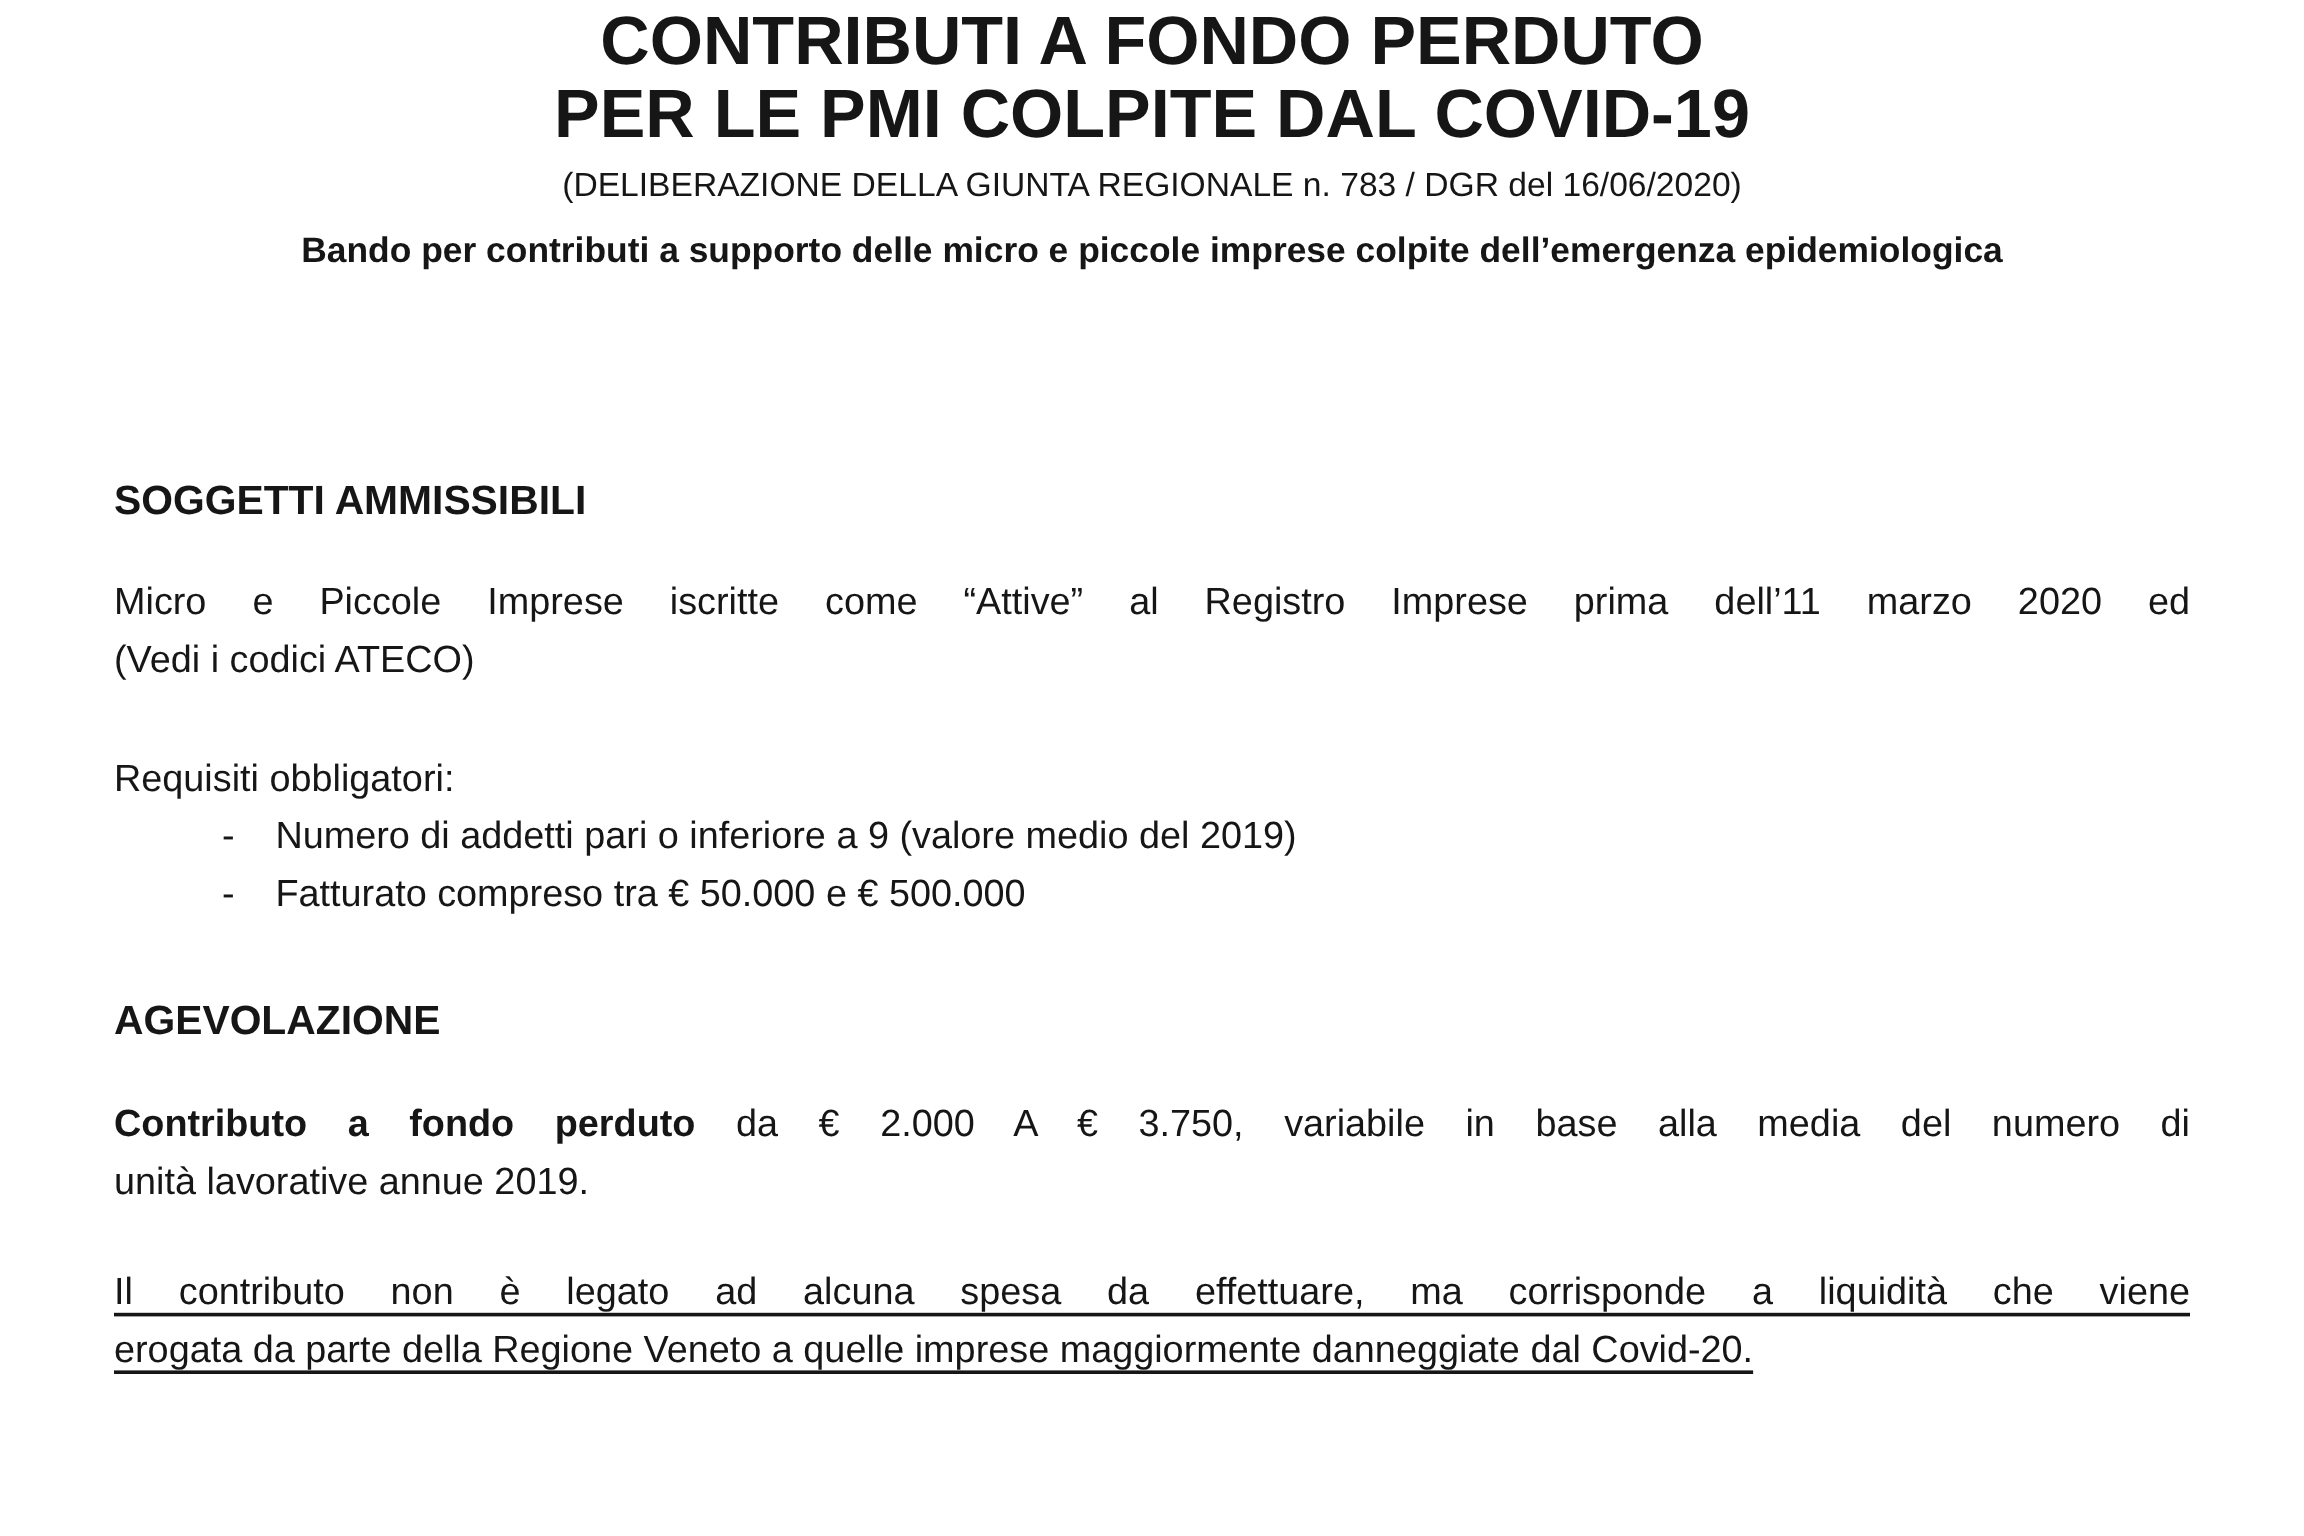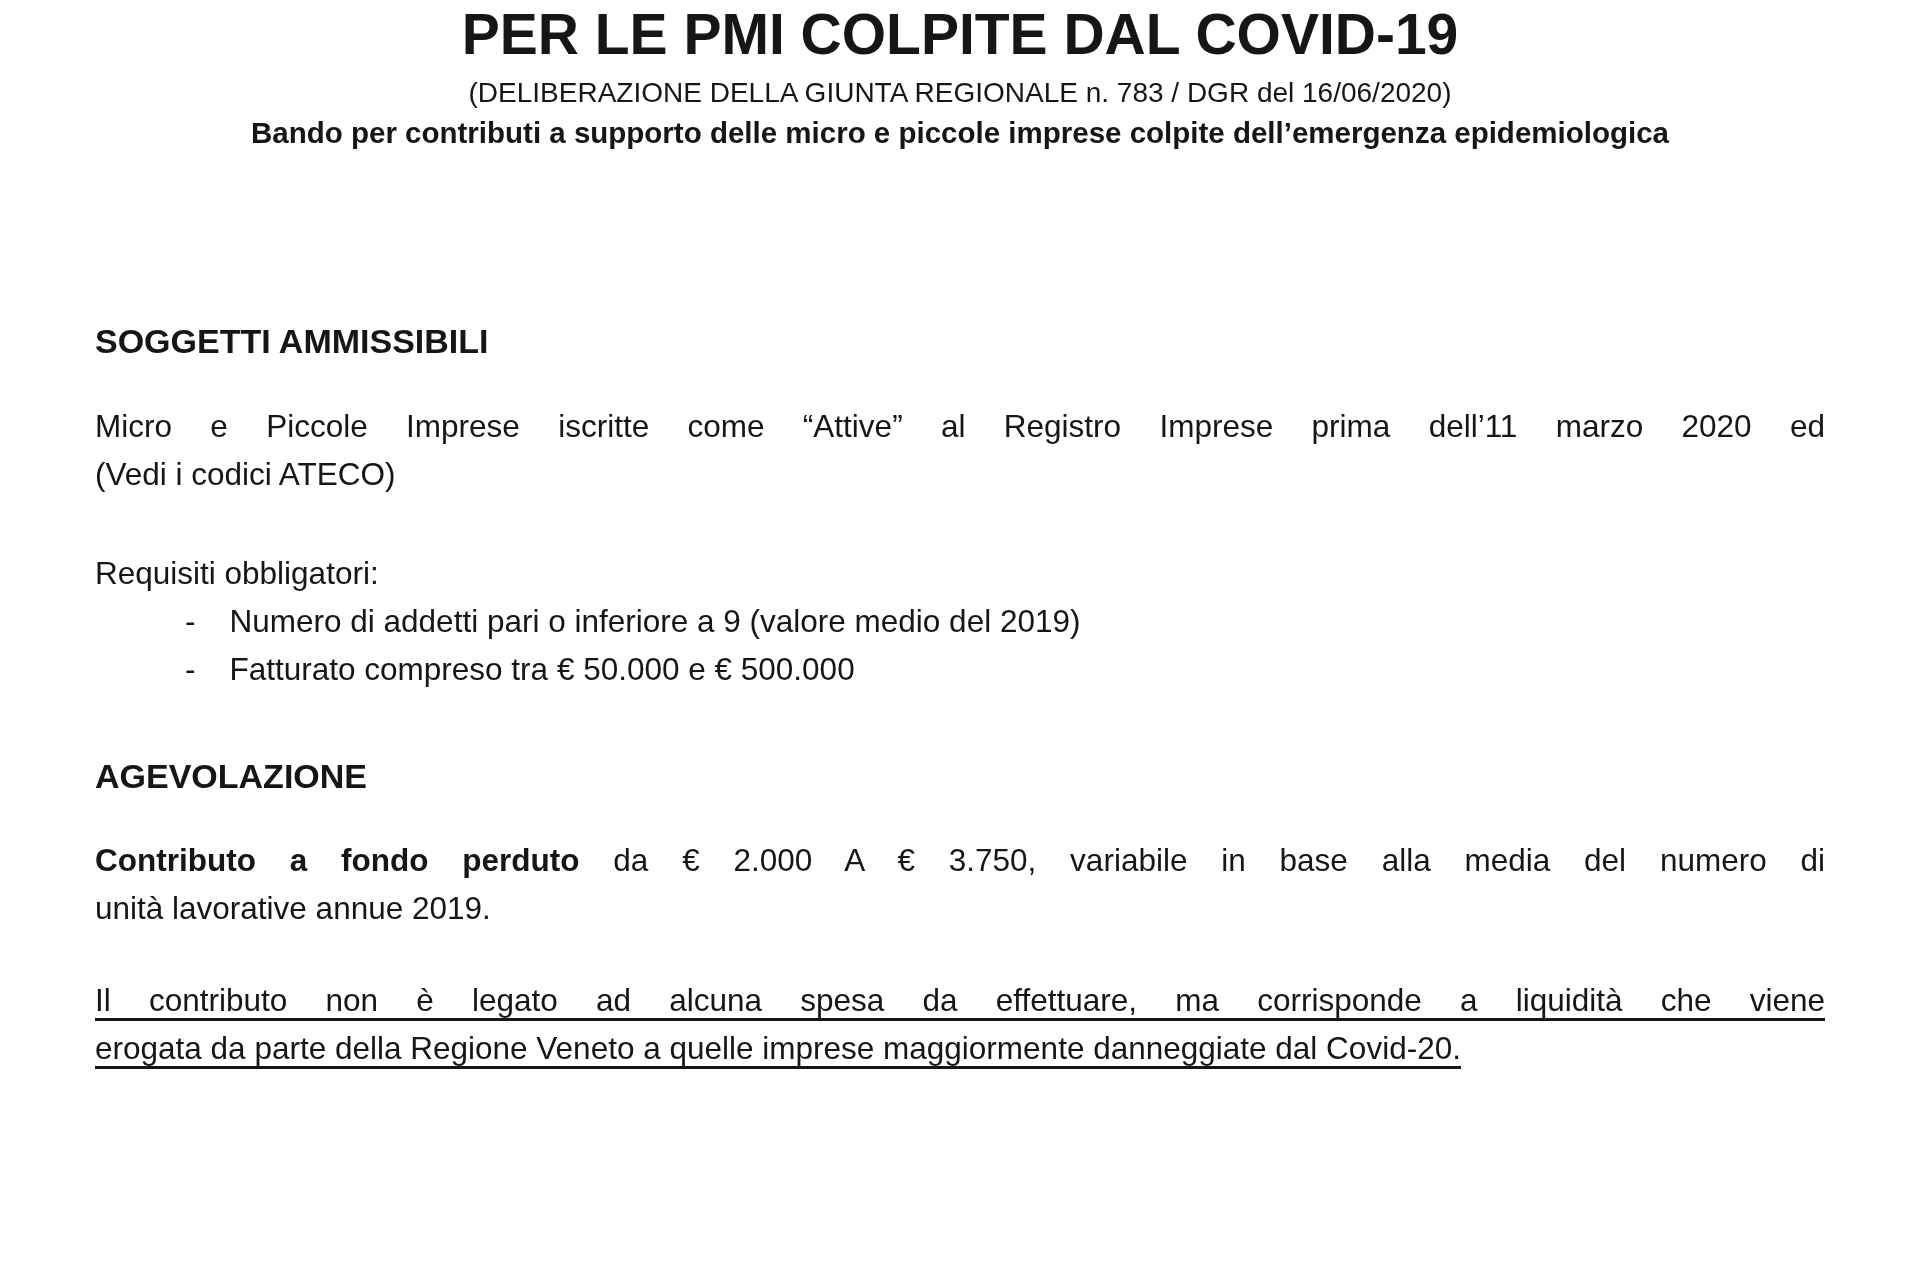--- a/index.html
+++ b/index.html
@@ -26,21 +26,21 @@
   .title .tline { display: block; }
   .subtitle {
     font-size: 28px;
     text-align: center;
     margin-top: 12px;
   }
   .intro {
     font-size: 29.5px;
     font-weight: 700;
     text-align: center;
-    margin-top: 0;
+    margin-top: 15px;
     padding-top: 0;
     line-height: 1.63;
   }
   .intro .iline { display: block; }
   .heading {
     font-size: 34px;
     font-weight: 700;
     line-height: 1.16;
   }
   .h-soggetti { margin-top: 165px; }
@@ -74,20 +74,21 @@
     text-decoration-thickness: 3px;
     text-underline-offset: 7px;
   }
 </style>
 </head>
 <body>
 
 <div class="page">
 
   <div class="title">
+    <span class="tline">CONTRIBUTI A FONDO PERDUTO</span>
     <span class="tline">PER LE PMI COLPITE DAL COVID-19</span>
   </div>
 
   <div class="subtitle">(DELIBERAZIONE DELLA GIUNTA REGIONALE n. 783 / DGR del 16/06/2020)</div>
 
   <div class="intro">
     <span class="iline">Bando per contributi a supporto delle micro e piccole imprese colpite dell’emergenza epidemiologica</span>
   </div>
 
   <div class="heading h-soggetti">SOGGETTI AMMISSIBILI</div>

